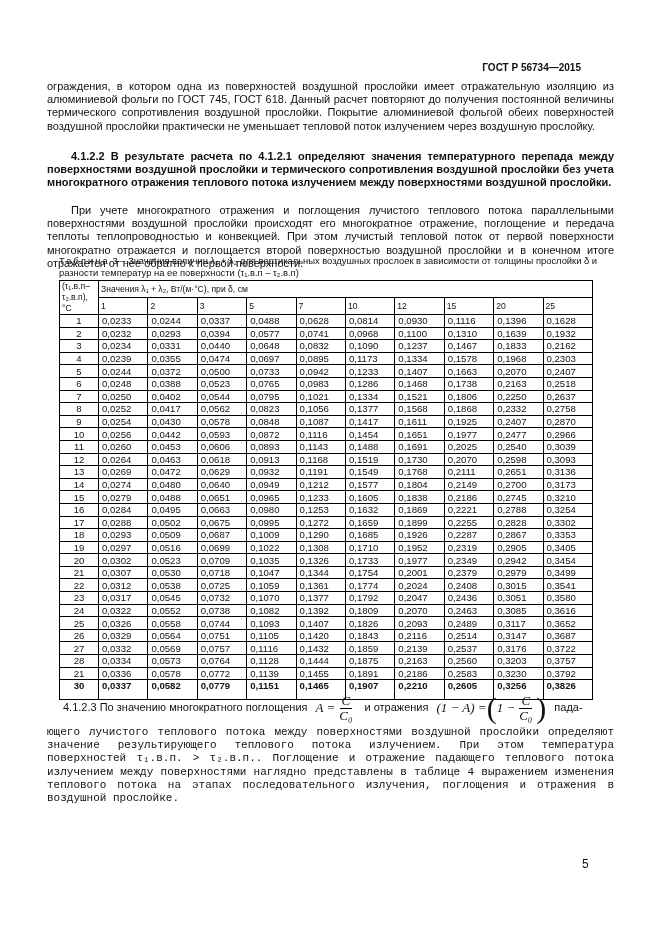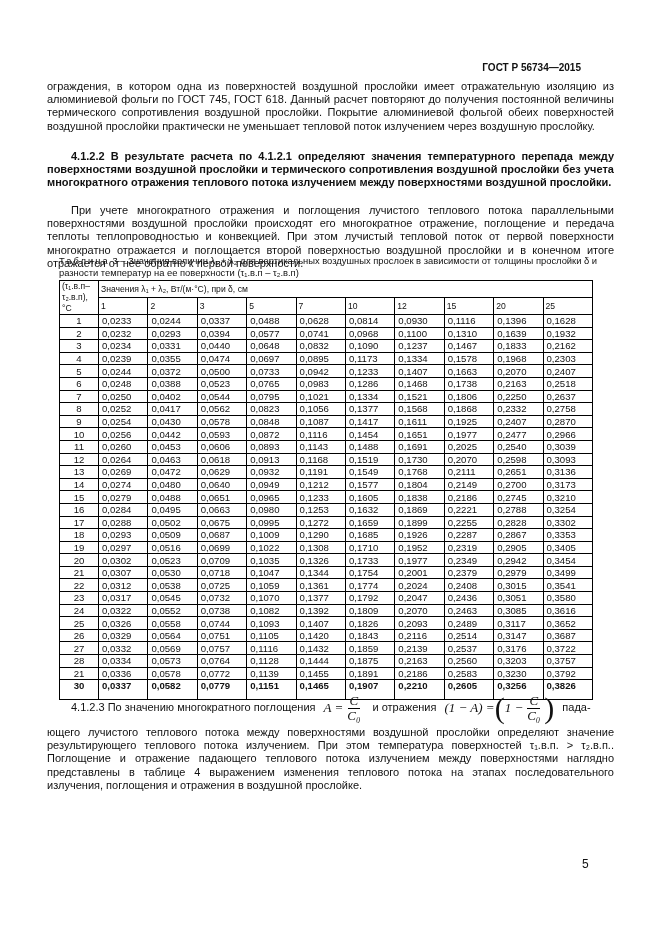--- a/index.html
+++ b/index.html
@@ -32,37 +32,37 @@
     table.data td, table.data th {
       border: 1px solid #000; padding: 0 2px; height: 11.6px; line-height: 11px;
       font-weight: normal;
     }
     table.data th { text-align: left; font-size: 8.6px; }
     table.data td.rowhead { text-align: center; width: 34px; }
     table.data td.val { text-align: left; padding-left: 3px; }
     table.data tr.last td { height: 19px; vertical-align: top; font-weight: bold; }
     .corner { font-size: 7px; line-height: 9px; text-align: left !important; }
     .formula {
-      position: absolute; left: 47px; top: 690px; width: 567px;
+      position: absolute; left: 39px; top: 690px; width: 567px;
       font-size: 11px; line-height: 13.2px;
     }
     .formula .line {
       display: flex; align-items: center; justify-content: flex-start;
       text-indent: 0; padding-left: 24px; height: 36px;
     }
     .frac {
       display: inline-flex; flex-direction: column; align-items: center;
       font-family: "Liberation Serif", serif; font-style: italic; font-size: 13px;
       margin: 0 4px; line-height: 14px;
     }
     .frac .num { border-bottom: 1px solid #000; padding: 0 2px; }
     .math { font-family: "Liberation Serif", serif; font-style: italic; font-size: 13px; }
     .paren { font-family: "Liberation Serif", serif; font-size: 30px; line-height: 30px; font-weight: 100; }
     .gap { display: inline-block; width: 8px; }
-    #p4 { top: 726px; }
+    #p4 { top: 726px; font-family: Liberation Mono, monospace; }
     .page-num {
       position: absolute; top: 857px; left: 582px; font-size: 12px;
     }
   </style>
 </head>
 <body>
 
 <div class="header-code">ГОСТ Р 56734—2015</div>
 
 <div class="text-block" id="p1">

